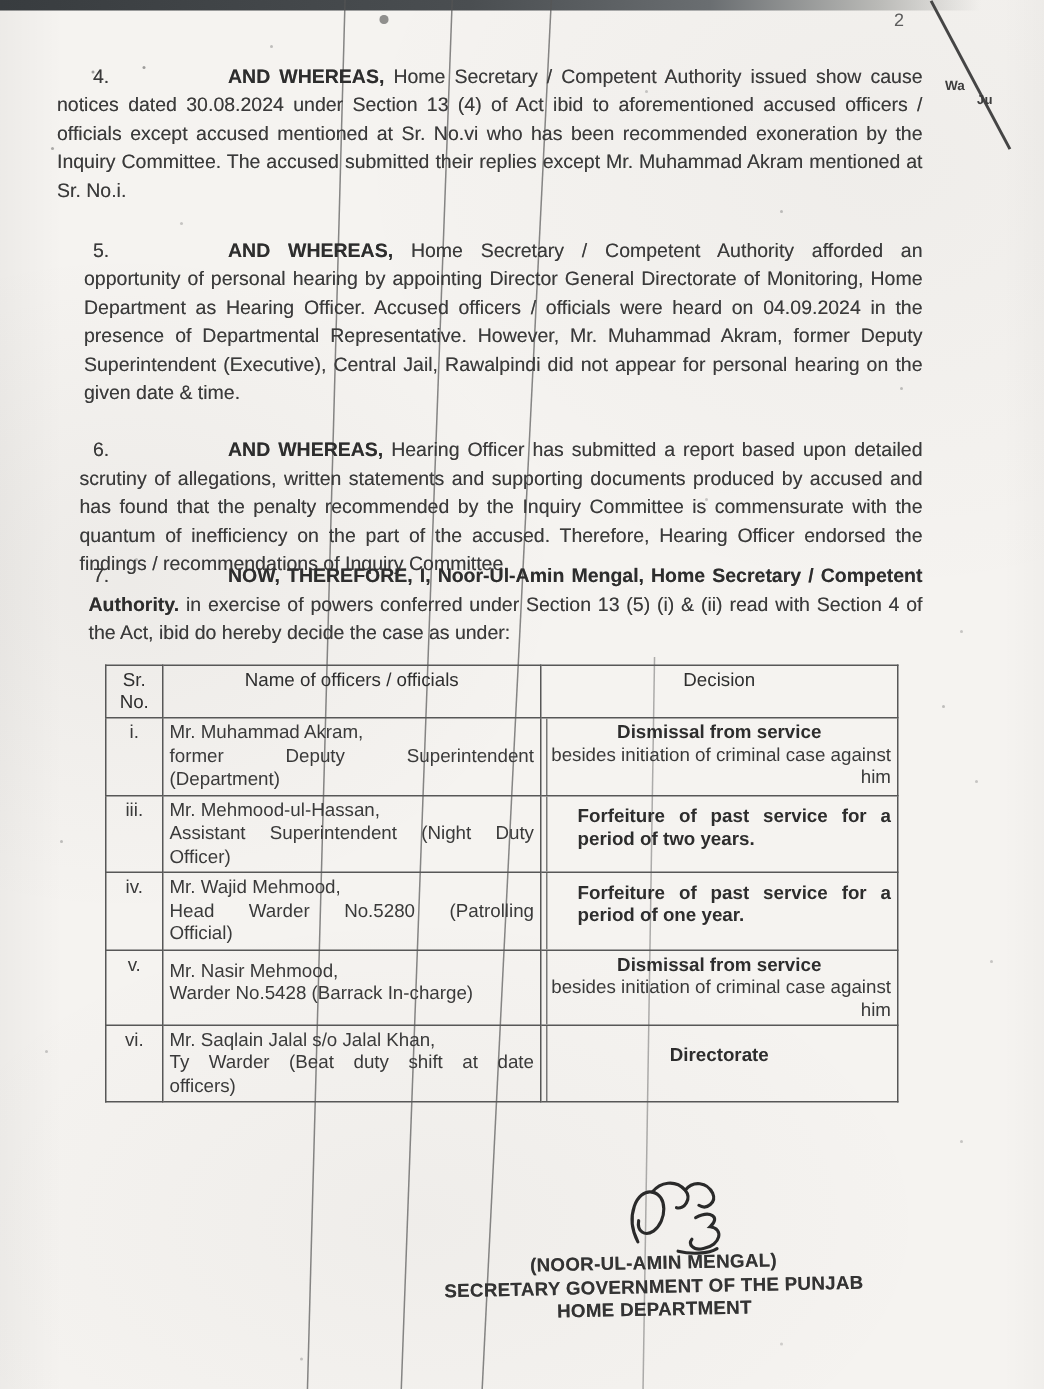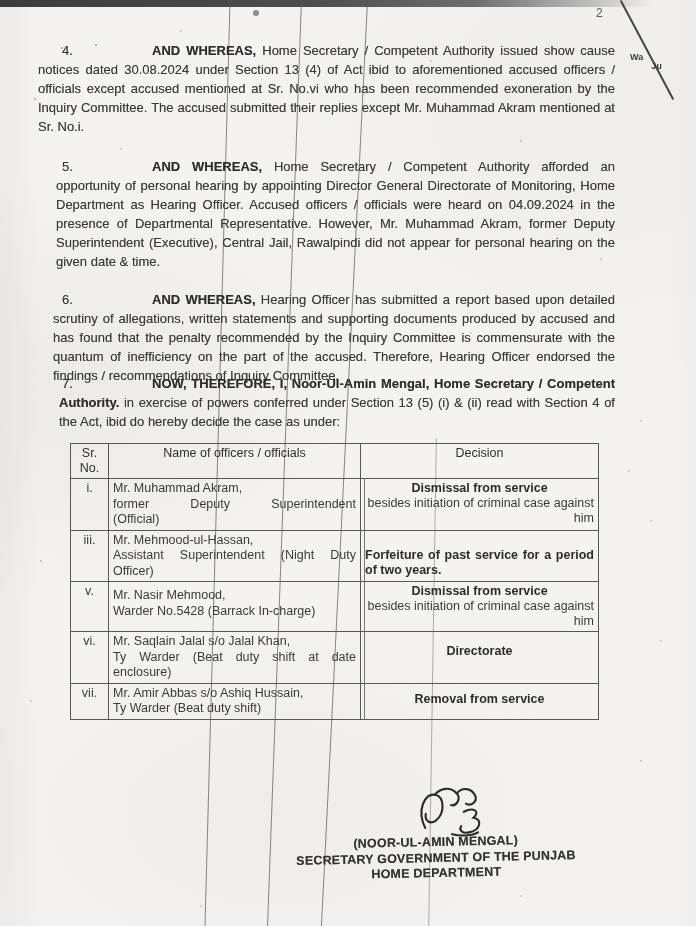--- a/index.html
+++ b/index.html
@@ -87,21 +87,21 @@
   th.sr-h{white-space:pre-line;text-align:center;font-weight:bold;color:#2e2e2e;line-height:15px;}
   th.name-h,th.dec-h{text-align:center;font-weight:bold;color:#2e2e2e;padding-top:4px;}
   td.sr{text-align:center;line-height:15px;}
   td.name{line-height:15.5px;padding-left:7px;}
   td.name .nl{min-height:15.5px;}
   .just{text-align:justify;text-align-last:justify;}
   td.dec{position:relative;line-height:15px;padding-left:8px;padding-right:3px;}
   td.dec::after{content:"";position:absolute;left:3px;top:0;bottom:0;width:1px;background:rgba(90,90,90,.8);}
   .dec-bold{font-weight:bold;color:#2d2d2d;}
   .dec-center{text-align:center;}
-  .dec-just{text-align:justify;padding-top:15px;}
+  .dec-just{text-align:justify;padding-top:4px;margin-left:20px;}
   .dec-rest{text-align:right;line-height:15px;}
   .pt10{padding-top:10px;}
   .pt6{padding-top:6px;}
   
   #sig-svg{position:absolute;left:414px;top:784px;transform:rotate(-6deg);}
   #sig-block{
     position:absolute;left:278px;top:835px;width:316px;text-align:center;
     transform:rotate(-1.2deg);
     font-weight:bold;font-size:12.5px;line-height:15.5px;color:#333;letter-spacing:.2px;
     text-shadow:0 0 .3px rgba(51,51,51,.6);
@@ -143,68 +143,69 @@
       <th class="sr-h">Sr.
 No.</th>
       <th class="name-h">Name of officers / officials</th>
       <th class="dec-h dec">Decision</th>
     </tr>
     <tr class="r1">
       <td class="sr">i.</td>
       <td class="name">
         <div class="nl">Mr. Muhammad Akram,</div>
         <div class="nl just">former Deputy Superintendent</div>
-        <div class="nl">(Official)</div>
+        <div class="nl">(Department)</div>
       </td>
       <td class="dec">
         <div class="dec-bold dec-center">Dismissal from service</div>
         <div class="dec-rest">besides initiation of criminal case against him</div>
       </td>
     </tr>
     <tr class="r3">
       <td class="sr">iii.</td>
       <td class="name">
         <div class="nl">Mr. Mehmood-ul-Hassan,</div>
         <div class="nl just">Assistant Superintendent (Night Duty</div>
         <div class="nl">Officer)</div>
       </td>
       <td class="dec">
         <div class="dec-bold dec-just">Forfeiture of past service for a period of two years.</div>
+      </td>
+    </tr>
+    <tr class="r4">
+      <td class="sr">iv.</td>
+      <td class="name">
+        <div class="nl">Mr. Wajid Mehmood,</div>
+        <div class="nl just">Head Warder No.5280 (Patrolling</div>
+        <div class="nl">Official)</div>
+      </td>
+      <td class="dec">
+        <div class="dec-bold dec-just">Forfeiture of past service for a period of one year.</div>
       </td>
     </tr>
     <tr class="r5">
       <td class="sr">v.</td>
       <td class="name" style="padding-top:6px">
         <div class="nl">Mr. Nasir Mehmood,</div>
         <div class="nl">Warder No.5428 (Barrack In-charge)</div>
       </td>
       <td class="dec">
         <div class="dec-bold dec-center">Dismissal from service</div>
         <div class="dec-rest">besides initiation of criminal case against him</div>
       </td>
     </tr>
     <tr class="r6">
       <td class="sr">vi.</td>
       <td class="name">
         <div class="nl">Mr. Saqlain Jalal s/o Jalal Khan,</div>
         <div class="nl just">Ty Warder (Beat duty shift at date</div>
-        <div class="nl">enclosure)</div>
+        <div class="nl">officers)</div>
       </td>
       <td class="dec">
         <div class="dec-bold dec-center pt10">Directorate</div>
-      </td>
-    </tr>
-    <tr class="r7">
-      <td class="sr">vii.</td>
-      <td class="name">
-        <div class="nl">Mr. Amir Abbas s/o Ashiq Hussain,</div>
-        <div class="nl">Ty Warder (Beat duty shift)</div>
-      </td>
-      <td class="dec">
-        <div class="dec-bold dec-center pt6">Removal from service</div>
       </td>
     </tr>
   </tbody>
     </table>
 
   <svg id="sig-svg" width="96" height="60" viewBox="0 0 96 60">
     <g fill="none" stroke="#2a2a2a" stroke-width="2.1" stroke-linecap="round">
       <path d="M10,40 C3,22 13,5 23,8 C33,11 31,28 21,34 C15,37 10,33 12,26"></path>
       <path d="M23,8 C29,2 39,1 45,9 C49,15 43,22 38,20"></path>
       <path d="M45,9 C51,3 60,5 63,13 C65,19 58,24 53,20"></path>

